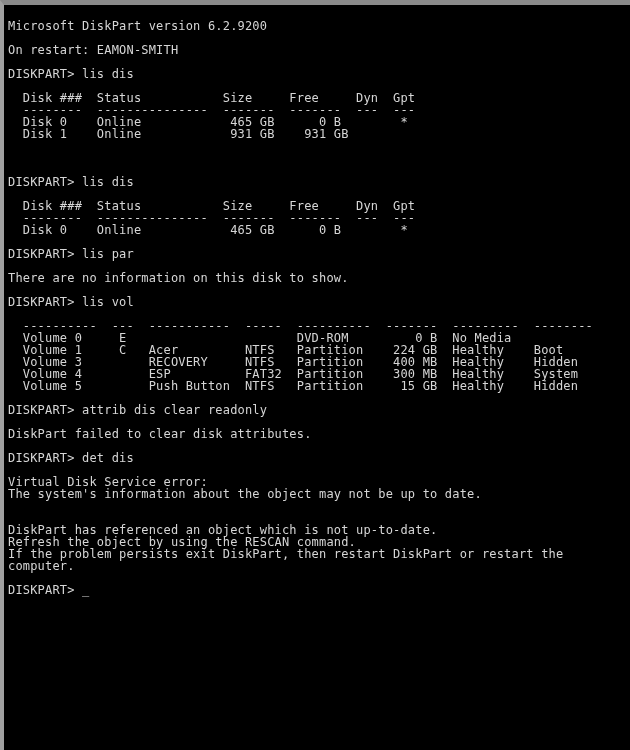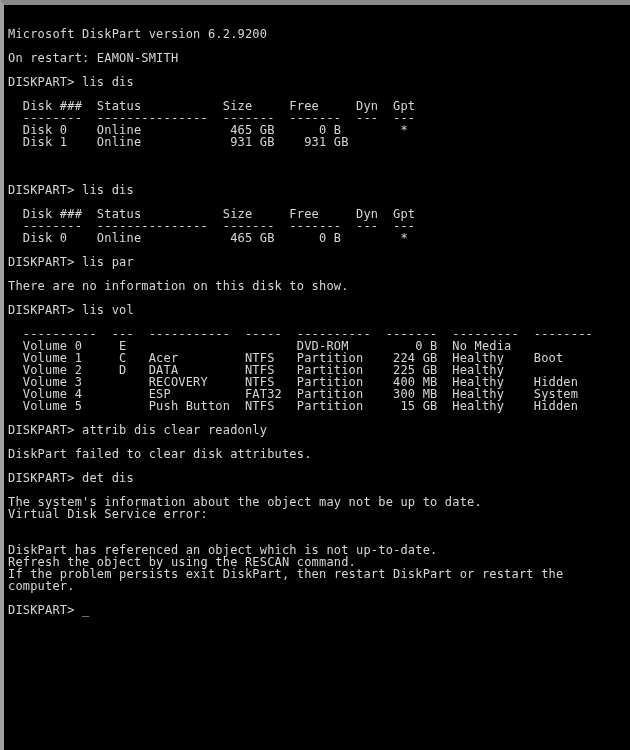--- a/index.html
+++ b/index.html
@@ -24,21 +24,21 @@
     border-left: 4px solid #a0a0a0;
   }
 
   #console-screen {
     position: absolute;
     left: 0;
     top: 0;
     right: 0;
     bottom: 0;
     background: #000000;
-    padding: 23px 0 0 4px;
+    padding: 15px 0 0 4px;
     box-sizing: border-box;
     overflow: hidden;
   }
 
   .line {
     display: block;
     white-space: pre;
     font-family: "DejaVu Sans Mono", "Liberation Mono", monospace;
     font-size: 12px;
     line-height: 12px;
@@ -88,35 +88,34 @@
     <span class="line">DISKPART&gt; lis par</span>
     <span class="line blank"> </span>
     <span class="line">There are no information on this disk to show.</span>
     <span class="line blank"> </span>
 
     <span class="line">DISKPART&gt; lis vol</span>
     <span class="line blank"> </span>
     <span class="line">  ----------  ---  -----------  -----  ----------  -------  ---------  --------</span>
     <span class="line">  Volume 0     E                       DVD-ROM         0 B  No Media</span>
     <span class="line">  Volume 1     C   Acer         NTFS   Partition    224 GB  Healthy    Boot</span>
-    <span class="line">  Volume 2     D   DATA         NTFS   Partition    225 GB  Healthy</span>
     <span class="line">  Volume 3         RECOVERY     NTFS   Partition    400 MB  Healthy    Hidden</span>
     <span class="line">  Volume 4         ESP          FAT32  Partition    300 MB  Healthy    System</span>
     <span class="line">  Volume 5         Push Button  NTFS   Partition     15 GB  Healthy    Hidden</span>
     <span class="line blank"> </span>
 
     <span class="line">DISKPART&gt; attrib dis clear readonly</span>
     <span class="line blank"> </span>
     <span class="line">DiskPart failed to clear disk attributes.</span>
     <span class="line blank"> </span>
 
     <span class="line">DISKPART&gt; det dis</span>
     <span class="line blank"> </span>
+    <span class="line">Virtual Disk Service error:</span>
     <span class="line">The system's information about the object may not be up to date.</span>
-    <span class="line">Virtual Disk Service error:</span>
     <span class="line blank"> </span>
     <span class="line blank"> </span>
 
     <span class="line">DiskPart has referenced an object which is not up-to-date.</span>
     <span class="line">Refresh the object by using the RESCAN command.</span>
     <span class="line">If the problem persists exit DiskPart, then restart DiskPart or restart the</span>
     <span class="line">computer.</span>
     <span class="line blank"> </span>
 
     <span class="line"><span>DISKPART&gt; </span><span class="cursor">_</span></span>

